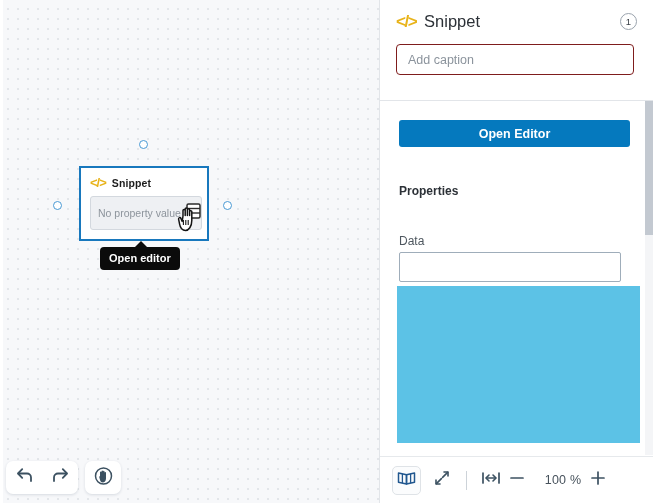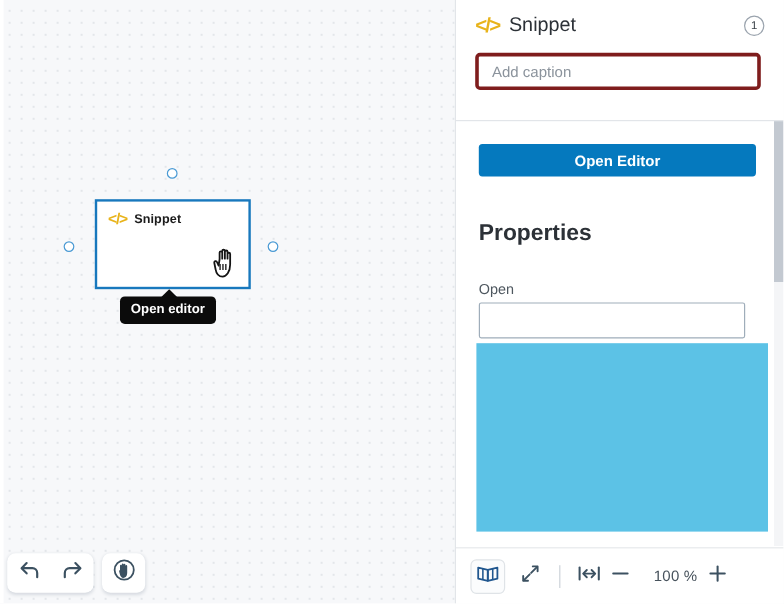--- a/index.html
+++ b/index.html
@@ -229,21 +229,21 @@
     align-items: center;
     justify-content: center;
     box-sizing: border-box;
   }
 
   .caption-input {
     margin-top: 13px;
     width: 238px;
     height: 31px;
     box-sizing: border-box;
-    border: 3px solid #7f1d1d;
+    border: 1px solid #7f1d1d;
     border-radius: 4px;
     font-size: 12.5px;
     color: #555e68;
     padding: 0 11px;
     font-family: "Liberation Sans", sans-serif;
     background: #ffffff;
     outline: none;
   }
   .caption-input::placeholder { color: #8b939c; }
 
@@ -278,21 +278,21 @@
     font-size: 12.5px;
     font-weight: bold;
     font-family: "Liberation Sans", sans-serif;
     cursor: pointer;
   }
 
   .properties-heading {
     position: absolute;
     left: 19px;
     top: 83px;
-    font-size: 19px;
+    font-size: 12px;
     font-weight: bold;
     color: #2c3137;
   }
 
   .field-label {
     position: absolute;
     left: 19px;
     top: 133px;
     font-size: 12px;
     color: #4e575f;
@@ -413,20 +413,30 @@
     <div class="canvas-left-edge"></div>
 
     <div class="handle top"></div>
     <div class="handle left"></div>
     <div class="handle right"></div>
 
     <div class="node">
       <div class="node-header">
         <span class="code-icon">&lt;/&gt;</span>
         <span class="node-title">Snippet</span>
+      </div>
+      <div class="node-field">
+        <span class="node-field-text">No property value</span>
+        <span class="stack-icon">
+          <svg width="15" height="17" viewBox="0 0 15 17">
+            <rect x="1" y="1" width="13" height="14" rx="1.5" fill="#ffffff" stroke="#2b2b2b" stroke-width="1.5"></rect>
+            <line x1="1" y1="5.5" x2="14" y2="5.5" stroke="#2b2b2b" stroke-width="1.4"></line>
+            <line x1="1" y1="10" x2="14" y2="10" stroke="#2b2b2b" stroke-width="1.4"></line>
+          </svg>
+        </span>
       </div>
     </div>
 
     <div class="hand-cursor">
       <svg width="22" height="27" viewBox="0 0 22 27">
         <path d="M6,10 L6,4.5 C6,3.1 8.2,3.1 8.2,4.5 L8.2,9.6 L8.2,3.1
                  C8.2,1.7 10.4,1.7 10.4,3.1 L10.4,9.6 L10.4,3.8
                  C10.4,2.4 12.6,2.4 12.6,3.8 L12.6,9.6 L12.6,5.6
                  C12.6,4.3 14.8,4.3 14.8,5.6 L14.8,14.5
                  C14.8,20.5 11.6,24.5 8.5,24.5
@@ -490,21 +500,21 @@
       <input class="caption-input" type="text" placeholder="Add caption" style="">
     </div>
 
     <div class="panel-divider"></div>
 
     <div class="panel-body">
       <button class="open-editor-btn">Open Editor</button>
 
       <div class="properties-heading">Properties</div>
 
-      <div class="field-label">Open</div>
+      <div class="field-label">Data</div>
       <input class="data-input" type="text" placeholder="" style="">
     </div>
 
     <div class="panel-scrollbar-track"></div>
     <div class="panel-scrollbar-thumb"></div>
 
     <div class="panel-footer">
       <div class="ft-btn active">
         <span>
           <svg width="19" height="16" viewBox="0 0 19 16">

